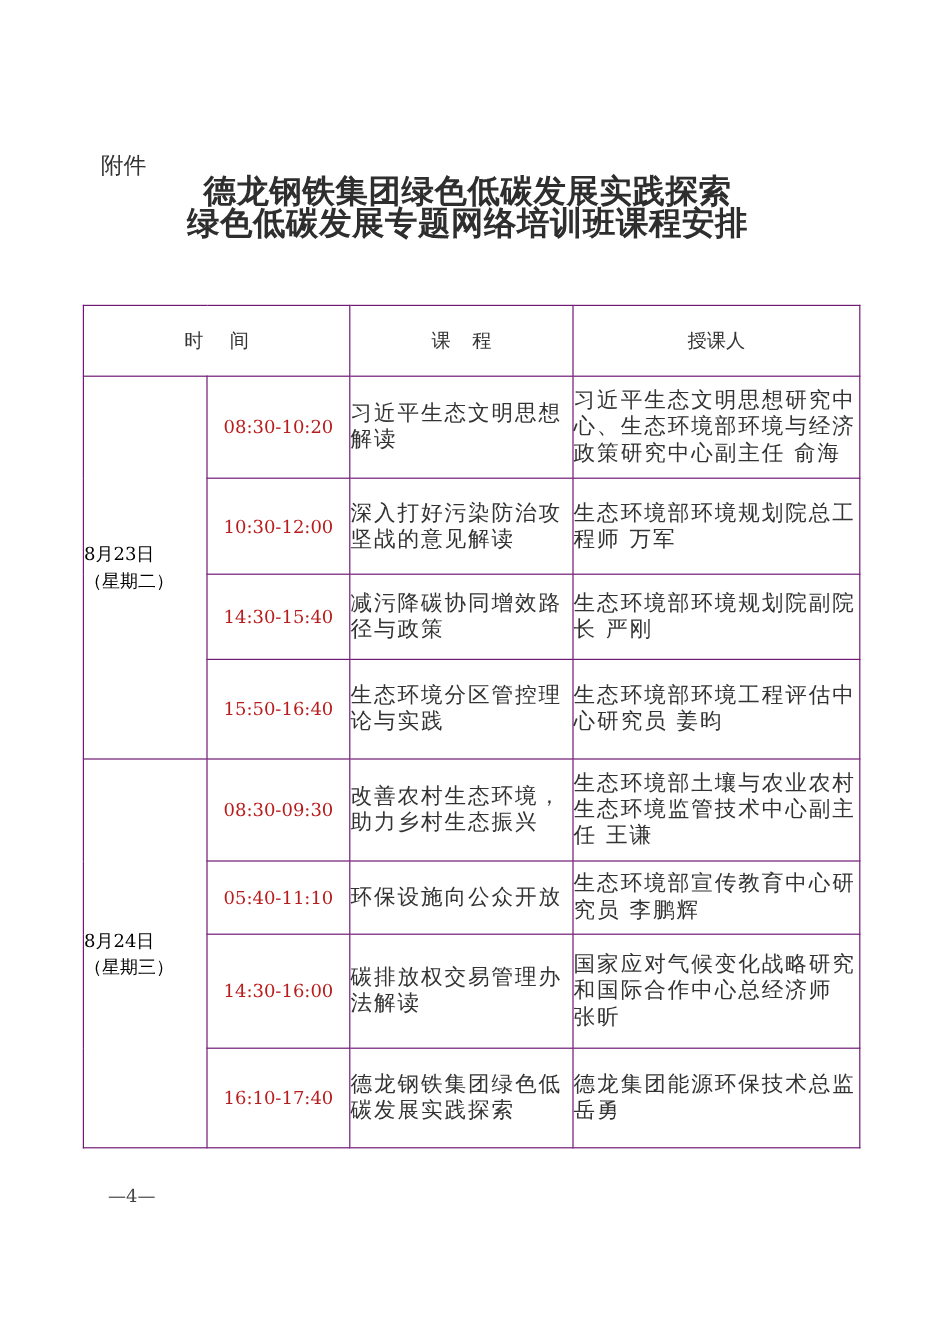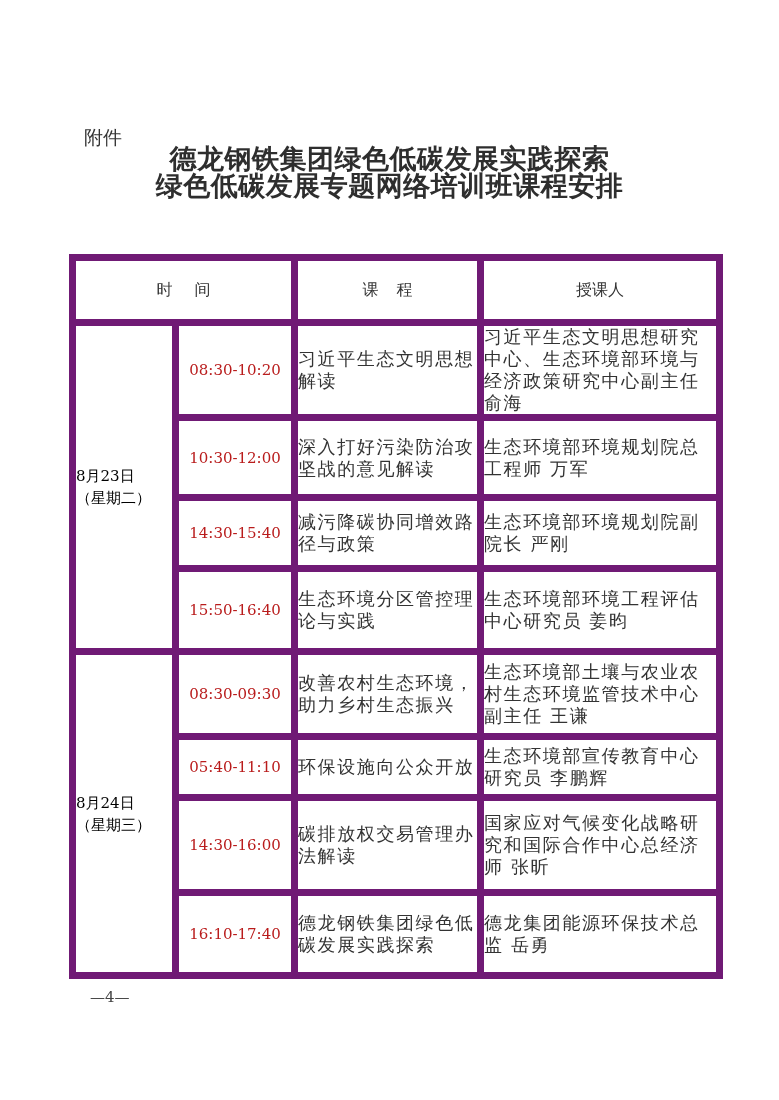--- a/index.html
+++ b/index.html
@@ -6,21 +6,21 @@
   body { width: 779px; height: 1100px; position: relative; overflow: hidden;
          font-family: "DejaVu Serif", "Liberation Serif", serif; color: #3a3a3a; }
   .attach { position: absolute; left: 84px; top: 125px; font-size: 19px;
             font-family: "DejaVu Sans", "Liberation Sans", sans-serif; color: #333; }
   .title { position: absolute; left: 0; width: 779px; text-align: center;
            font-size: 27px; font-weight: bold; color: #2e2e2e; letter-spacing: 0.5px; }
   .title.l1 { top: 141px; }
   .title.l2 { top: 168px; }
   table.sched { position: absolute; left: 69px; top: 254px; width: 647px;
                 border-collapse: collapse; table-layout: fixed; }
-  table.sched td, table.sched th { border: 7px solid #701a75; padding: 0; font-weight: normal; }
+  table.sched td, table.sched th { border: 1px solid #701a75; padding: 0; font-weight: normal; }
   th { font-size: 16px; font-family: "DejaVu Sans", "Liberation Sans", sans-serif; color: #333; height: 58px; }
   th.time { letter-spacing: 22px; text-indent: 22px; }
   th.course { letter-spacing: 18px; text-indent: 18px; }
   td.date { text-align: left; font-size: 15px; line-height: 22px; color: #000000; }
   td.time { text-align: center; font-size: 15px; color: #b91c1c; white-space: nowrap; }
   td.txt { font-size: 18px; line-height: 22px; padding: 0 6px 0 8px; color: #333; letter-spacing: 1.6px; }
   .footer { position: absolute; left: 90px; top: 988px; font-size: 15px; color: #444; }
 </style>
 </head>
 <body>

